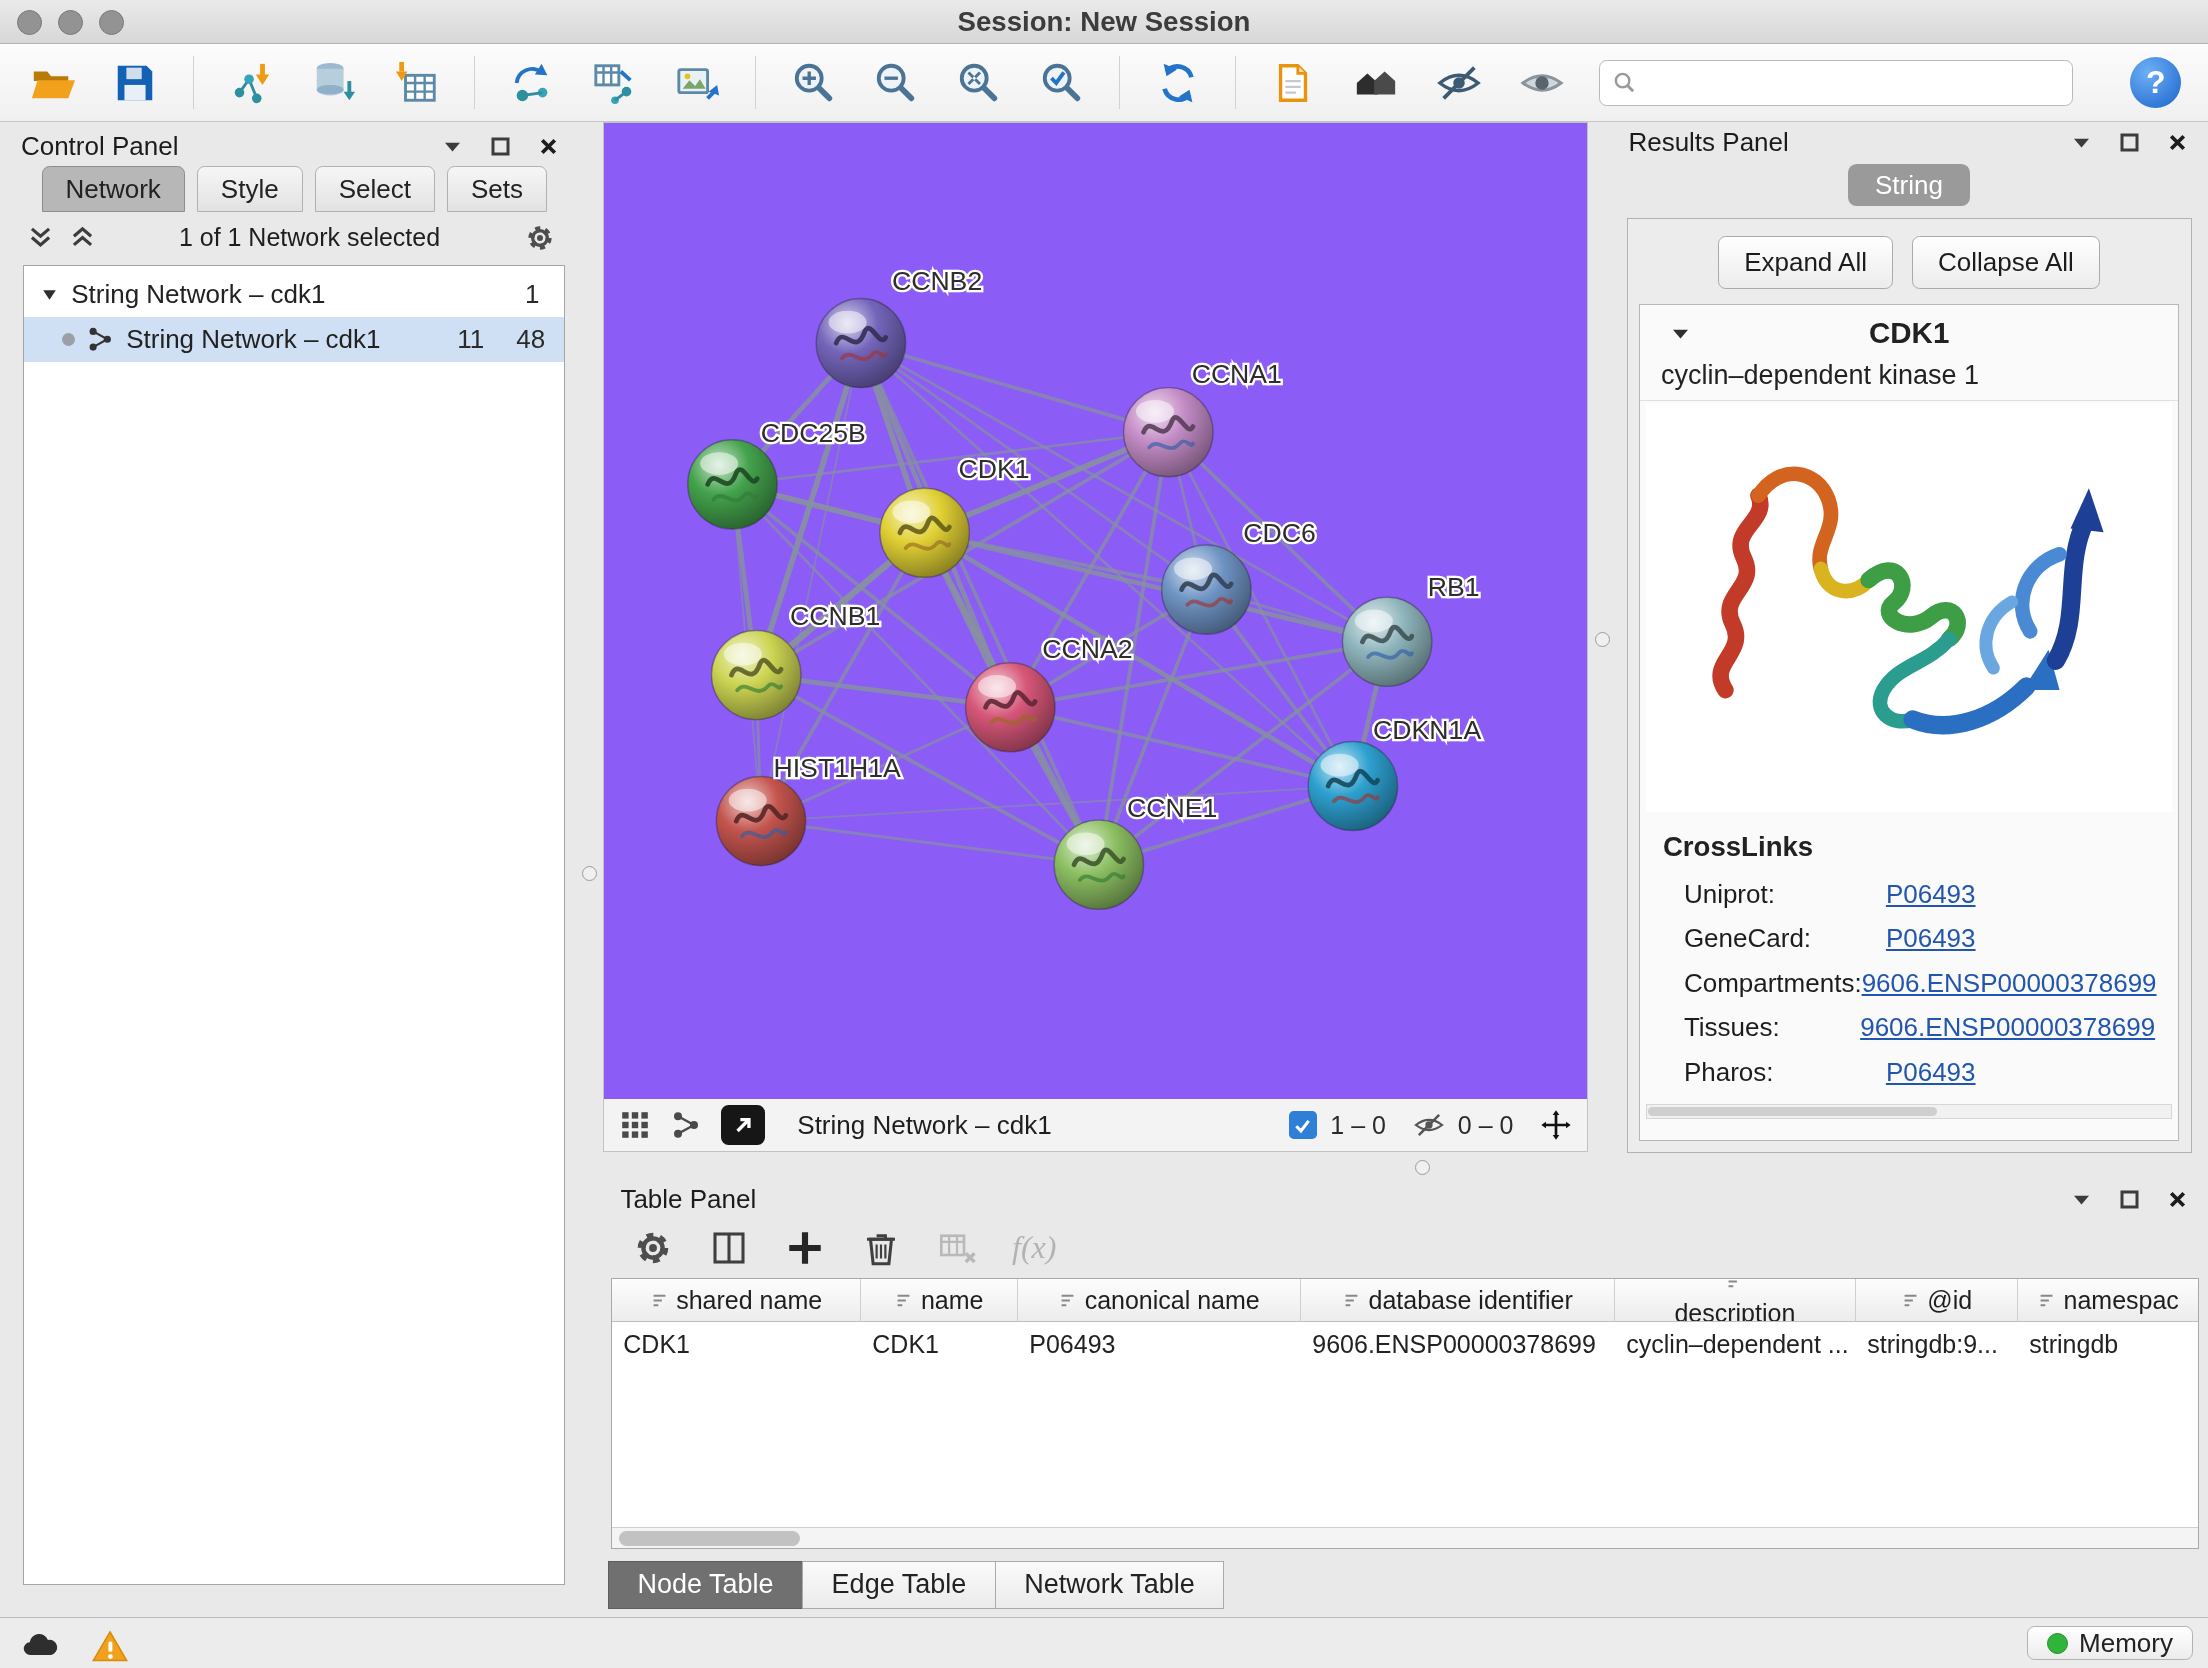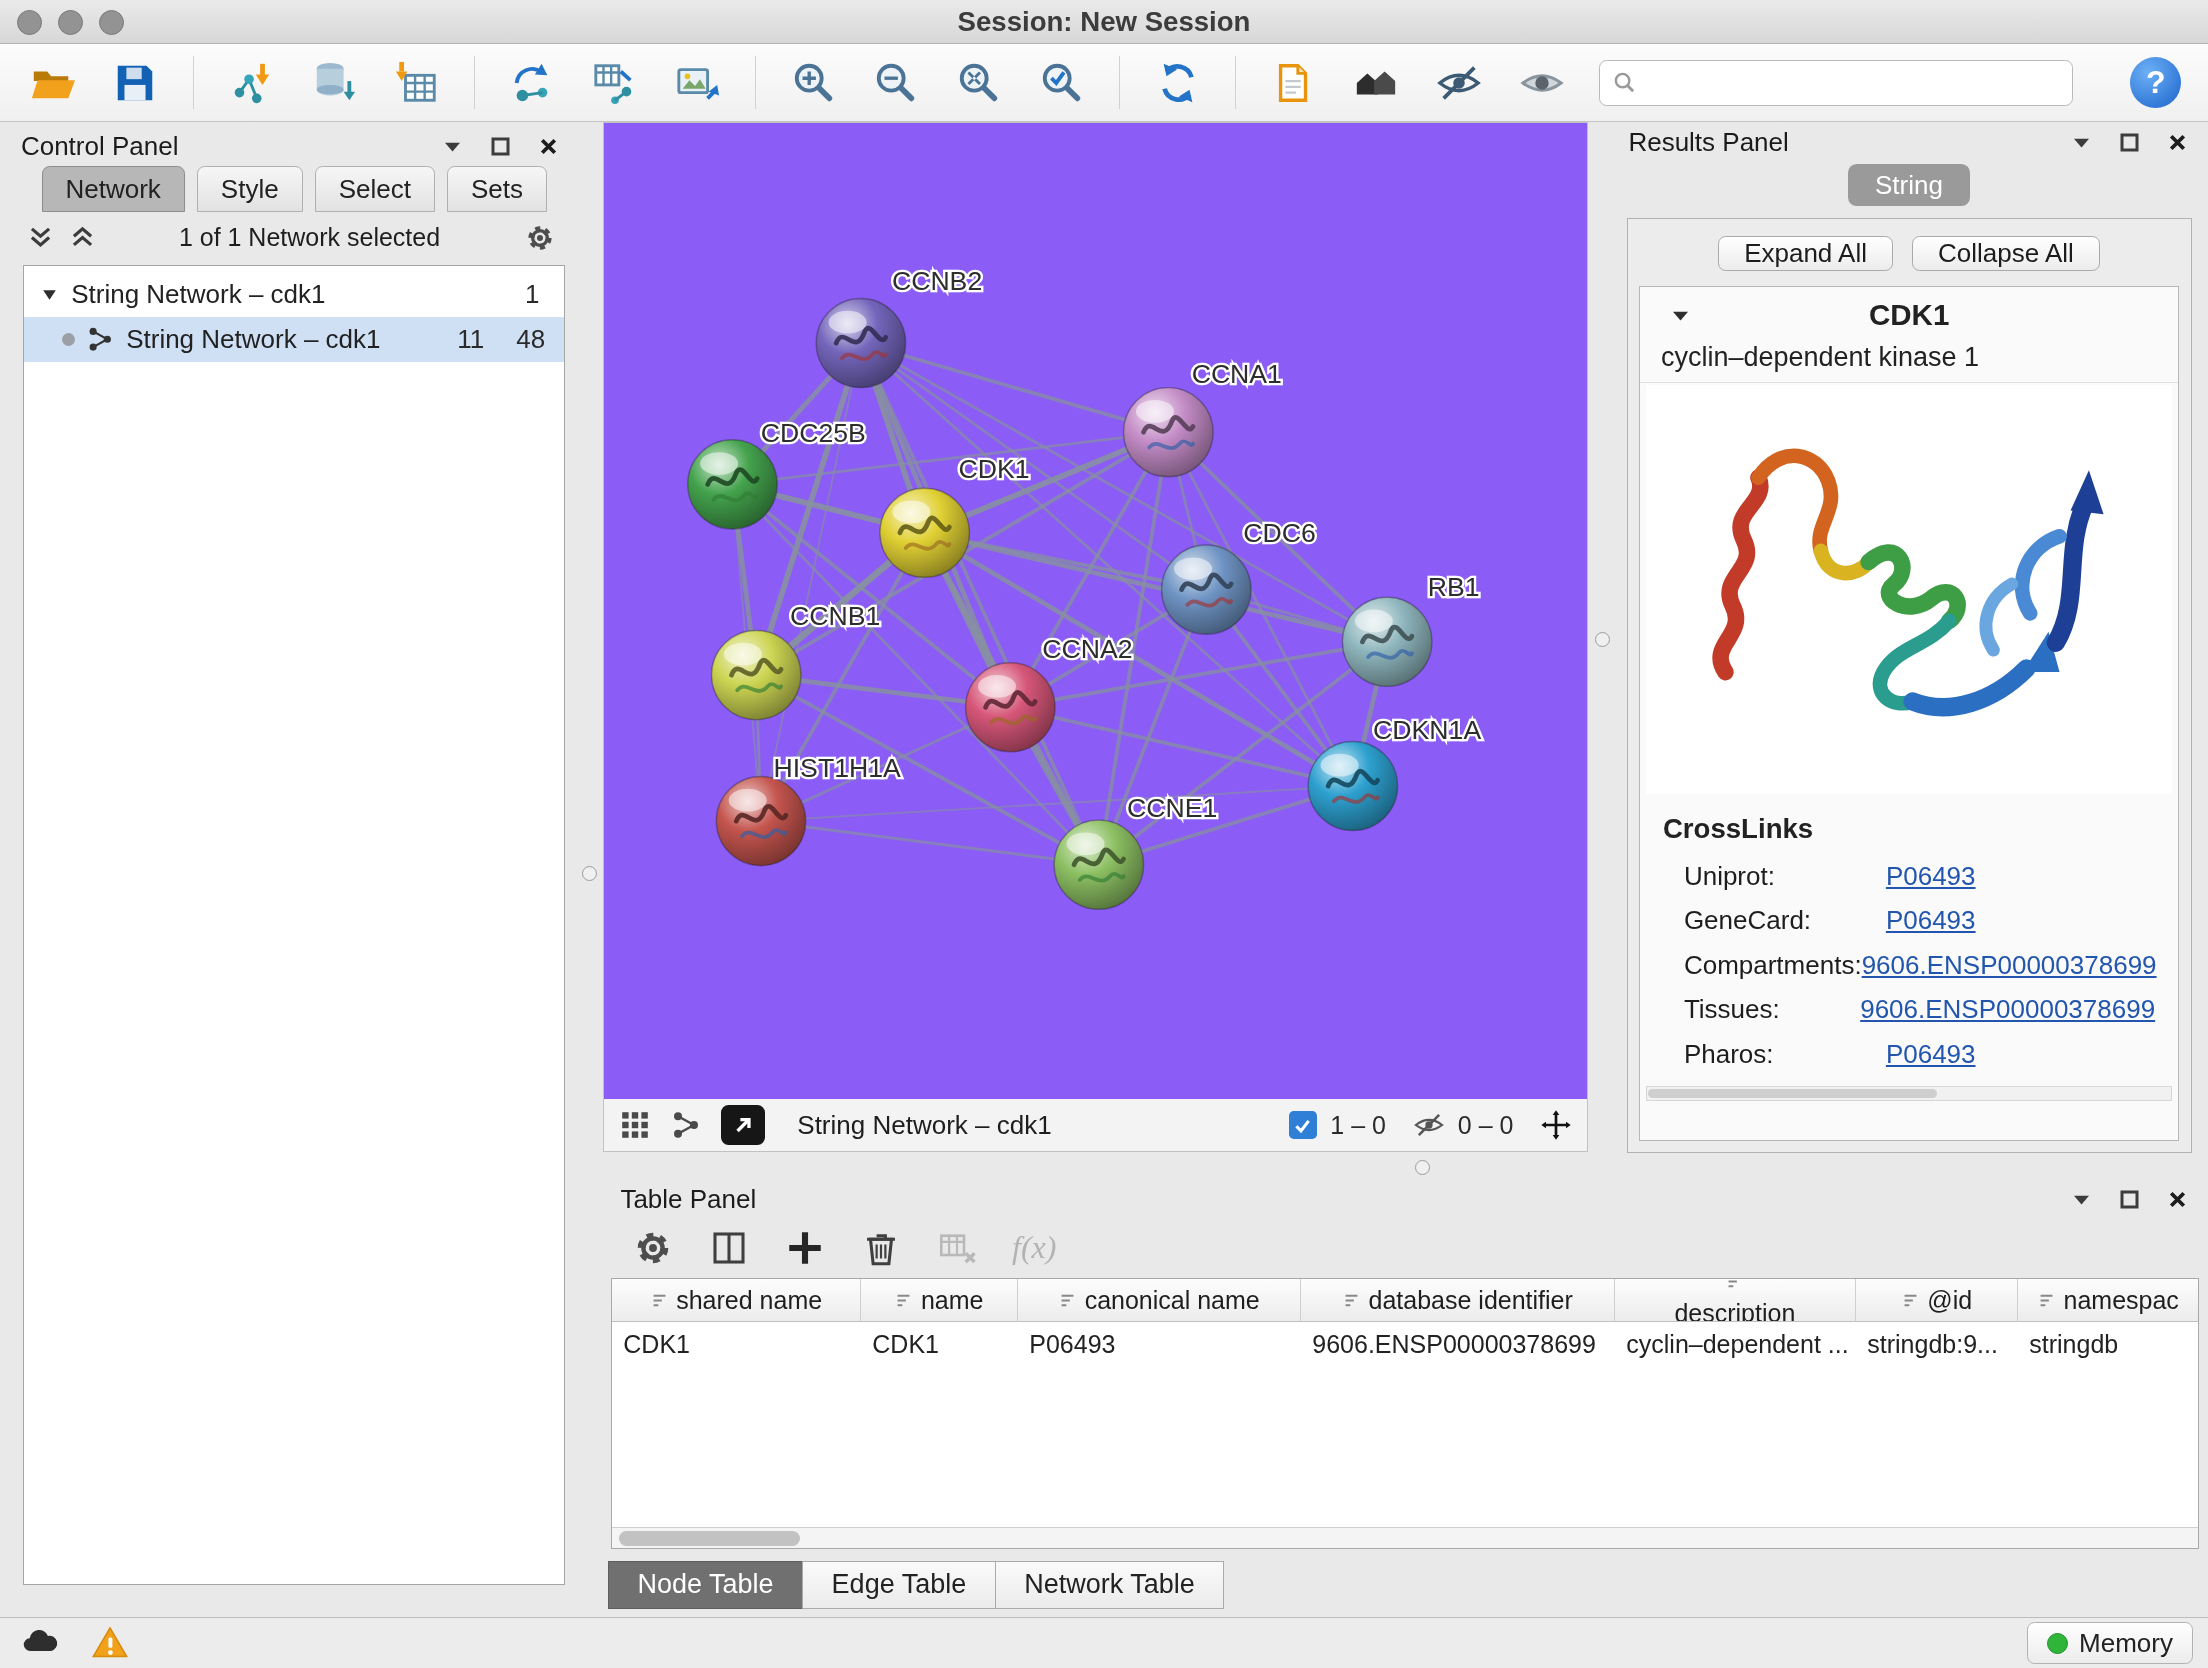--- a/index.html
+++ b/index.html
@@ -21,21 +21,21 @@
   .searchbox{margin-left:auto;width:476px;height:46px;border:1px solid #b9b9b9;border-radius:7.6px;background:#fff;display:flex;align-items:center;padding:0 11.4px;gap:9.5px}
   .searchbox svg{width:25px;height:25px}
   .searchbox input{border:none;outline:none;flex:1;font-size:25px;font-family:inherit;background:transparent}
   .helpbtn{width:51px;height:51px;margin-left:25px;border-radius:50%;background:radial-gradient(circle at 35% 30%,#6db0f5,#1a63cc);color:#fff;font-size:32px;font-weight:bold;display:flex;align-items:center;justify-content:center}
 
   
   .panel-header{height:40px;display:flex;align-items:center;padding:0 11.4px;gap:25px}
   .ph-title{font-size:26px;color:#1b1b1b}
   .ph-icons{margin-left:auto;display:flex;gap:23px;align-items:center}
   .ph-icons svg{width:25px;height:25px}
-  .btn{border:1px solid #aaa;border-radius:7.6px;background:linear-gradient(#fff,#ececec);padding:1px 25px;font-size:26px;color:#1c1c1c}
+  .btn{border:1px solid #aaa;border-radius:7.6px;background:linear-gradient(#fff,#ececec);padding:10px 25px;font-size:26px;color:#1c1c1c}
 
   
   .control-panel{position:absolute;left:9.5px;top:126px;width:563px;height:1484px;display:flex;flex-direction:column}
   .ctabs{display:flex;padding-left:32px;gap:12px}
   .ctab{padding:6.7px 23px;border:1px solid #b0b0b0;border-radius:7.6px 7.6px 0 0;background:linear-gradient(#f6f6f6,#e2e2e2);font-size:26px}
   .ctab.sel{background:#b7b7b7;border-color:#8d8d8d}
   .netlist-bar{height:51px;display:flex;align-items:center;gap:15px;padding:0 17px}
   .netlist-bar svg{width:27px;height:27px}
   .nl-status{flex:1;text-align:center;font-size:25px;color:#1e1e1e}
   .gearbtn svg{width:32px;height:32px}
@@ -92,21 +92,21 @@
   .tbody{flex:1;overflow:hidden}
   .tr{display:flex;height:42px}
   .td{padding:7.6px 11.4px;font-size:25px;white-space:nowrap;overflow:hidden;flex:none}
   .hscroll{height:21px;border-top:1px solid #d0d0d0;background:#f4f4f4;position:relative;flex:none}
   .hthumb{position:absolute;left:7.6px;top:2.9px;width:181px;height:14.3px;border-radius:7.6px;background:#c2c2c2}
   .tp-tabs{display:flex;justify-content:flex-start;padding:11.4px 0 0}
   .ttab{padding:7.6px 28.5px;border:1px solid #aaa;background:linear-gradient(#fafafa,#ebebeb);font-size:27px;margin-left:-1px}
   .ttab.sel{background:#707070;color:#fff;border-color:#5e5e5e}
 
   
-  .status-bar{position:absolute;left:0;top:1617px;width:2208px;height:51px;background:#ececec;border-top:1px solid #bdbdbd;display:flex;align-items:center;padding:8px 15px;gap:21px}
+  .status-bar{position:absolute;left:0;top:1617px;width:2208px;height:51px;background:#ececec;border-top:1px solid #bdbdbd;display:flex;padding:8px 15px;gap:21px}
   .sbtn{width:49px;height:42px;display:flex;align-items:center;justify-content:center}
   .sbtn svg{width:38px;height:38px}
   .memory-btn{margin-left:auto;display:flex;align-items:center;gap:11.4px;border:1px solid #b2b2b2;border-radius:7.6px;background:linear-gradient(#fff,#ececec);padding:4.8px 19px;font-size:26px}
   .memdot{width:21px;height:21px;border-radius:50%;background:#2fb53a;border:1px solid #1f8f2a}
 
   .grip{position:absolute;width:15px;height:15px;border-radius:50%;background:#f0f0f0;border:1px solid #9c9c9c}
 </style>
 </head>
 <body>
 

